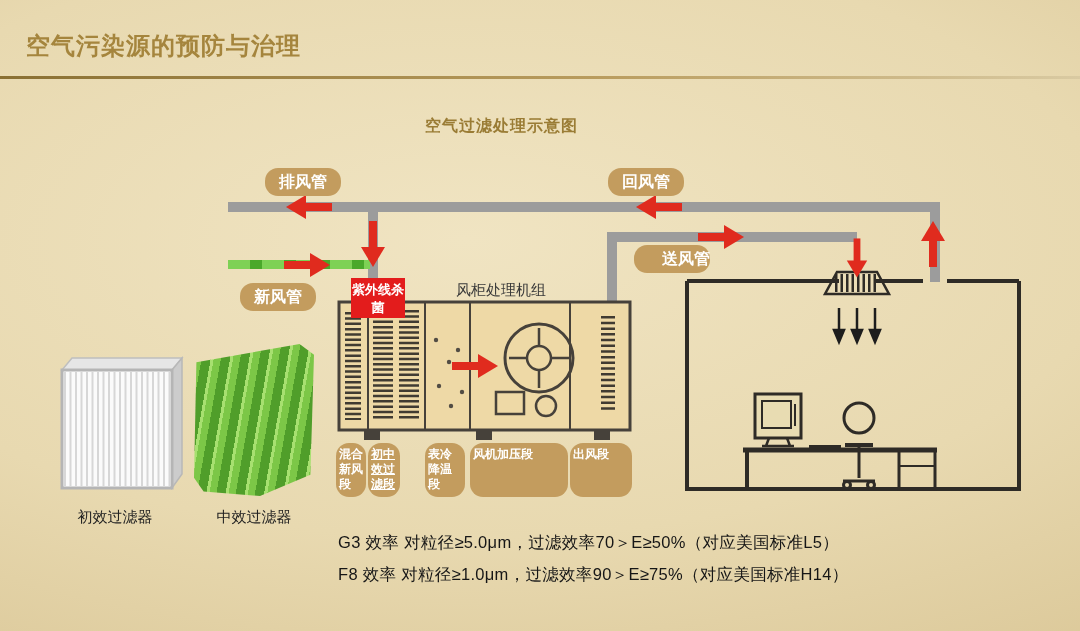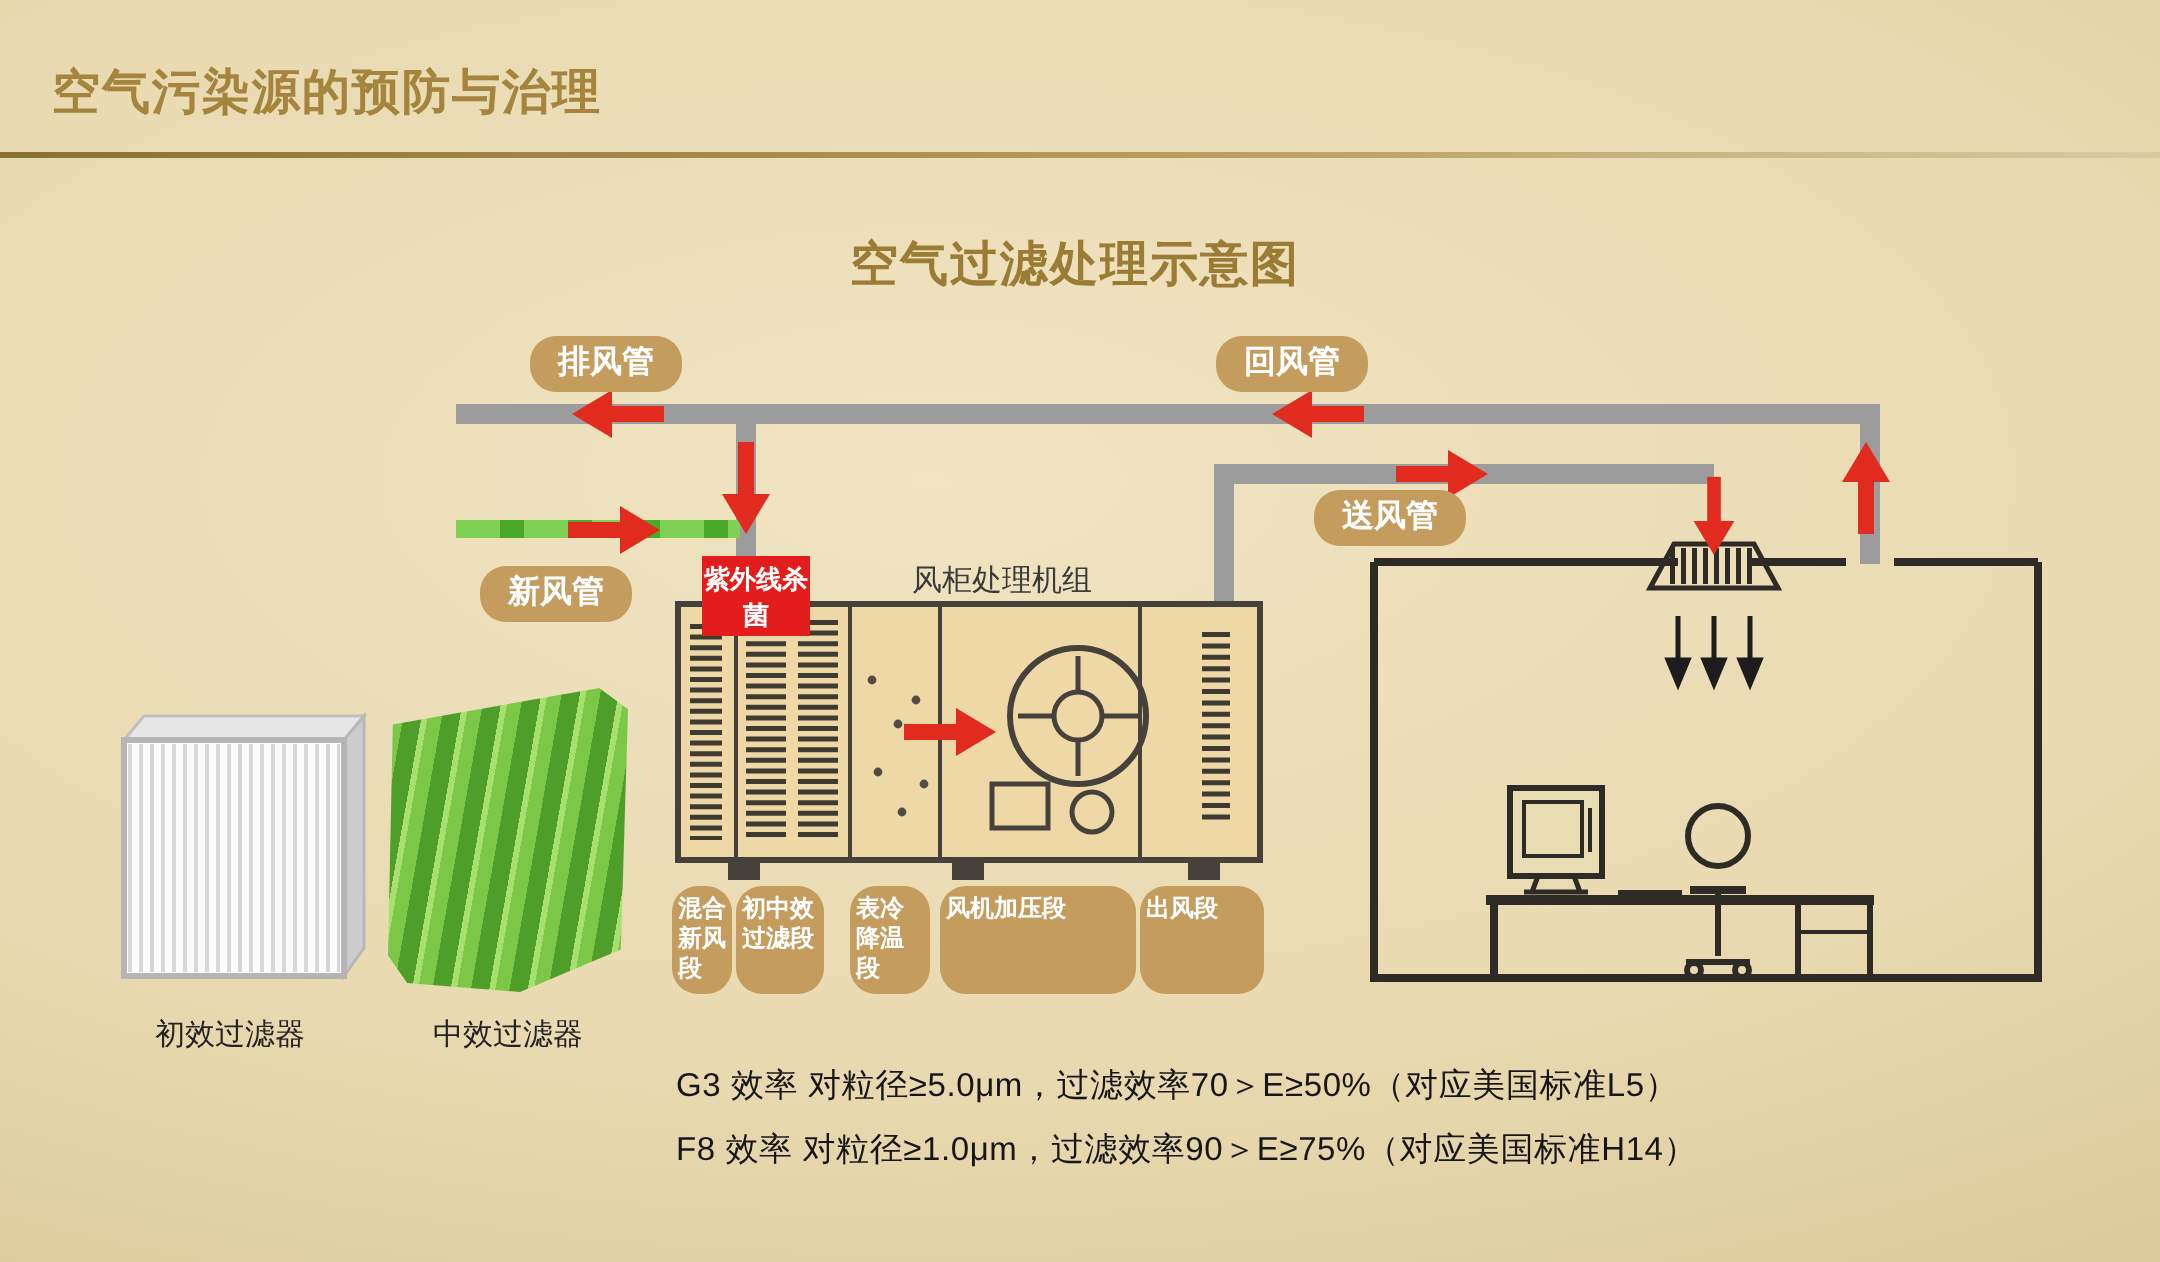--- a/index.html
+++ b/index.html
@@ -5,21 +5,21 @@
   html,body{margin:0;padding:0;}
   .slide{
     position:relative;width:1080px;height:631px;overflow:hidden;
     background:radial-gradient(ellipse 130% 105% at 42% 38%, #f0e4c2 0%, #e8d9b0 45%, #dcc99a 75%, #c9b182 100%);
     font-family:"Liberation Sans","DejaVu Sans",sans-serif;
     padding-left:29px;
   }
   .abs{position:absolute;}
   .page-title{left:26px;top:30px;font-size:24px;font-weight:bold;color:#a5853d;letter-spacing:1px;}
   .title-line{left:0;top:76px;width:1080px;height:3px;background:linear-gradient(90deg,#8a7033,#b99c5e 55%,#d9caa2);}
-  .diagram-title{left:425px;top:116px;font-size:24px;font-weight:bold;color:#9a7c35;letter-spacing:1px;}
+  .diagram-title{left:425px;top:116px;font-size:16px;font-weight:bold;color:#9a7c35;letter-spacing:1px;}
   .duct{position:absolute;background:#9c9c9c;z-index:1;}
   .duct-green{position:absolute;z-index:1;background:repeating-linear-gradient(90deg,#7ed155 0 22px,#4aa82a 22px 34px);}
   .tag{position:absolute;z-index:6;width:76px;height:28px;background:#c39c5e;color:#fff;
        font-size:16px;font-weight:bold;text-align:center;line-height:28px;border-radius:13px;}
   .uv{position:absolute;z-index:7;width:54px;height:37px;background:#e31c1c;color:#fff;
       font-size:13px;font-weight:bold;text-align:center;line-height:1.35;padding-top:3px;box-sizing:content-box;}
   .ahu-title{position:absolute;z-index:6;font-size:15px;color:#3a3a3a;}
   .sec{position:absolute;z-index:6;top:443px;height:54px;background:#c39c5e;color:#fff;
        font-size:12px;font-weight:bold;line-height:1.25;padding:4px 3px;box-sizing:border-box;border-radius:13px;}
   .arr{position:absolute;width:46px;height:24px;z-index:5;}
@@ -58,21 +58,21 @@
   <div class="arr r90" style="left:350px;top:232px;"></div>
   <div class="arr" style="left:284px;top:253px;"></div>
   <div class="arr" style="left:698px;top:225px;"></div>
   <div class="arr r270" style="left:910px;top:232px;"></div>
   <div class="arr r90s" style="left:834px;top:246px;"></div>
   <div class="arr" style="left:452px;top:354px;"></div>
 
   <div class="tag" style="left:265px;top:168px;">排风管</div>
   <div class="tag" style="left:608px;top:168px;">回风管</div>
   <div class="tag" style="left:240px;top:283px;">新风管</div>
-  <div class="tag" style="left:657px;top:245px;">送风管</div>
+  <div class="tag" style="left:634px;top:245px;text-align:right;">送风管</div>
 
   <div class="uv" style="left:351px;top:278px;">紫外线杀菌</div>
   <div class="ahu-title" style="left:456px;top:281px;">风柜处理机组</div>
 
   <svg style="left:336px;top:298px;" width="300" height="148">
     <rect x="3" y="4" width="291" height="128" fill="#eed9a6" stroke="#46413a" stroke-width="3"></rect>
     <g stroke="#46413a" stroke-width="2">
       <line x1="32" y1="4" x2="32" y2="132"></line>
       <line x1="89" y1="4" x2="89" y2="132"></line>
       <line x1="134" y1="4" x2="134" y2="132"></line>
@@ -100,21 +100,21 @@
       <circle cx="210" cy="108" r="10" stroke-width="2.5"></circle>
     </g>
     <g fill="#46413a">
       <rect x="28" y="132" width="16" height="10"></rect>
       <rect x="140" y="132" width="16" height="10"></rect>
       <rect x="258" y="132" width="16" height="10"></rect>
     </g>
   </svg>
 
   <div class="sec" style="left:336px;width:30px;">混合新风段</div>
-  <div class="sec" style="left:368px;width:44px;">初中效过滤段</div>
+  <div class="sec" style="left:368px;width:32px;text-decoration:underline;">初中效过滤段</div>
   <div class="sec" style="left:425px;width:40px;">表冷降温段</div>
   <div class="sec" style="left:570px;width:62px;">出风段</div>
   <div class="sec" style="left:470px;width:98px;">风机加压段</div>
 
   <svg style="left:48px;top:350px;" width="140" height="145">
     <polygon points="14,20 124,20 134,8 24,8" fill="#e6e6e6" stroke="#bfbfbf" stroke-width="1.5"></polygon>
     <polygon points="124,20 134,8 134,124 124,138" fill="#cccccc" stroke="#b8b8b8" stroke-width="1.5"></polygon>
     <rect x="14" y="20" width="110" height="118" fill="#fbfbfb" stroke="#c2c2c2" stroke-width="2"></rect>
     <line x1="16" y1="79" x2="122" y2="79" stroke="#d7d7d7" stroke-width="114" stroke-dasharray="2,3.5"></line>
     <rect x="14" y="20" width="110" height="118" fill="none" stroke="#b5b5b5" stroke-width="3"></rect>

